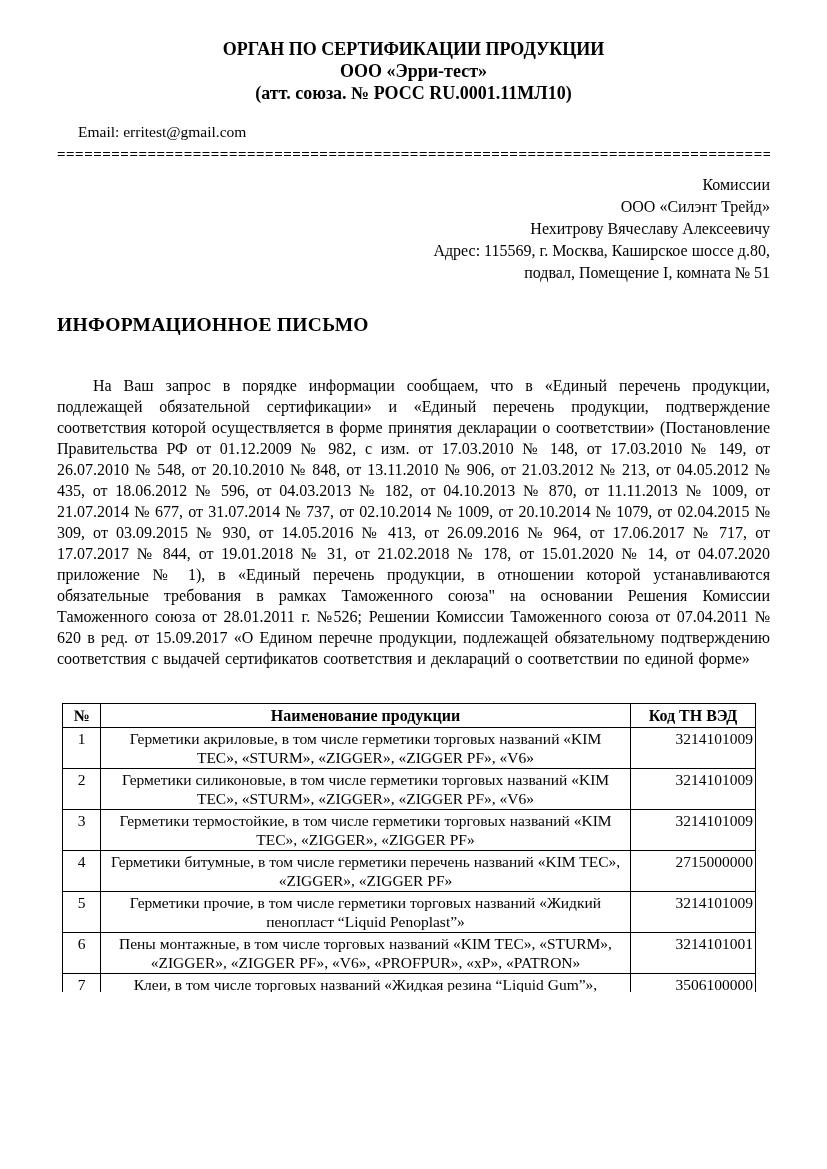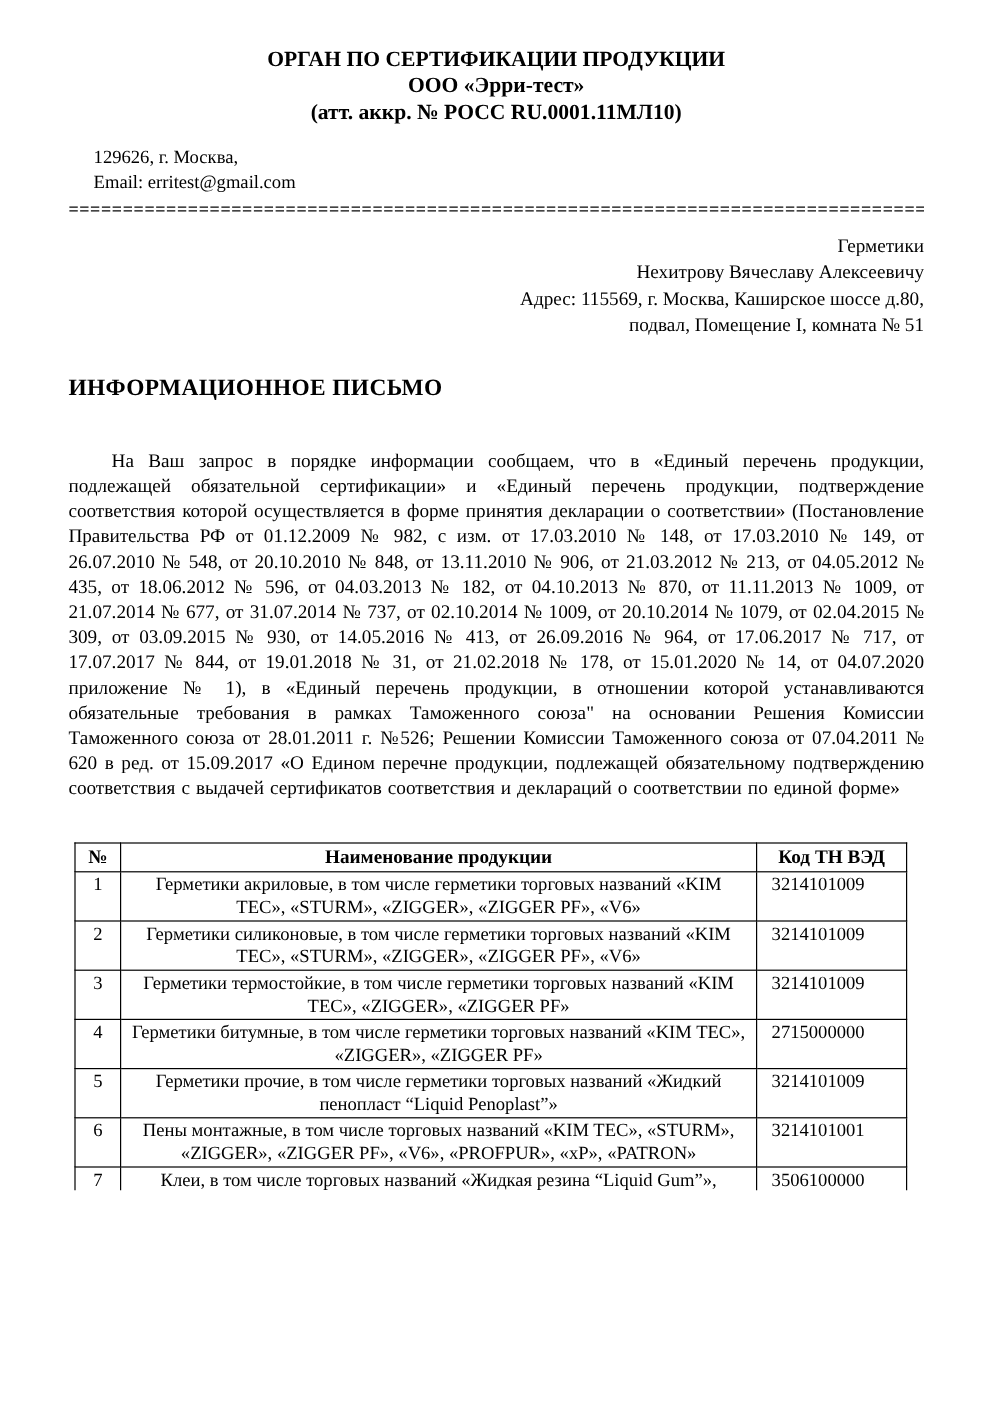--- a/index.html
+++ b/index.html
@@ -27,43 +27,43 @@
     margin-top:34px; margin-left:5px; border-collapse:collapse;
     width:693px; table-layout:fixed; font-size:15.5px; line-height:19px;
   }
   table.products td, table.products th { border:1px solid #000; vertical-align:top; }
   th.col-num  { width:38px; }
   th.col-name { width:530px; }
   th.col-code { width:125px; }
   table.products th { font-weight:bold; text-align:center; padding:2px 2px; font-size:16px; }
   td.cell-num  { text-align:center; padding:1px 2px; }
   td.cell-name { text-align:center; padding:1px 8px; }
-  td.cell-code { text-align:left; padding:1px 12px; }
+  td.cell-code { text-align:right; padding:1px 2px; }
 </style>
 </head>
 <body>
 
 <div class="page">
 
   <div class="letterhead">
     <div>ОРГАН ПО СЕРТИФИКАЦИИ ПРОДУКЦИИ</div>
     <div>ООО «Эрри-тест»</div>
-    <div>(атт. аккр. № РОСС RU.0001.11МЛ10)</div>
+    <div>(атт. союза. № РОСС RU.0001.11МЛ10)</div>
   </div>
 
   <div class="sender">
-    <div>129626, г. Москва,</div>
     <div>Email: erritest@gmail.com</div>
   </div>
 
   <div class="separator">====================================================================================================</div>
 
 
   <div class="recipient">
-    <div>Герметики</div>
+    <div>Комиссии</div>
+    <div>ООО «Силэнт Трейд»</div>
     <div>Нехитрову Вячеславу Алексеевичу</div>
     <div>Адрес: 115569, г. Москва, Каширское шоссе д.80,</div>
     <div>подвал, Помещение I, комната № 51</div>
   </div>
 
   <div class="doc-title">ИНФОРМАЦИОННОЕ ПИСЬМО</div>
 
   <div class="body-text">На Ваш запрос в порядке информации сообщаем, что в «Единый перечень продукции, подлежащей обязательной сертификации» и «Единый перечень продукции, подтверждение соответствия которой осуществляется в форме принятия декларации о соответствии» (Постановление Правительства РФ от 01.12.2009 № 982, с изм. от 17.03.2010 № 148, от 17.03.2010 № 149, от 26.07.2010 № 548, от 20.10.2010 № 848, от 13.11.2010 № 906, от 21.03.2012 № 213, от 04.05.2012 № 435, от 18.06.2012 № 596, от 04.03.2013 № 182, от 04.10.2013 № 870, от 11.11.2013 № 1009, от 21.07.2014 № 677, от 31.07.2014 № 737, от 02.10.2014 № 1009, от 20.10.2014 № 1079, от 02.04.2015 № 309, от 03.09.2015 № 930, от 14.05.2016 № 413, от 26.09.2016 № 964, от 17.06.2017 № 717, от 17.07.2017 № 844, от 19.01.2018 № 31, от 21.02.2018 № 178, от 15.01.2020 № 14,  от 04.07.2020 приложение № 1), в «Единый перечень продукции, в отношении которой устанавливаются обязательные требования в рамках Таможенного союза" на основании Решения Комиссии Таможенного союза от 28.01.2011 г. №526; Решении Комиссии Таможенного союза от 07.04.2011 № 620 в ред. от 15.09.2017 «О Едином перечне продукции, подлежащей обязательному подтверждению соответствия с выдачей сертификатов соответствия и деклараций о соответствии по единой форме»</div>
 
 
@@ -86,21 +86,21 @@
         <td class="cell-name">Герметики силиконовые, в том числе герметики торговых названий «KIM TEC», «STURM», «ZIGGER», «ZIGGER PF», «V6»</td>
         <td class="cell-code">3214101009</td>
       </tr>
       <tr>
         <td class="cell-num">3</td>
         <td class="cell-name">Герметики термостойкие, в том числе герметики торговых названий «KIM TEC», «ZIGGER», «ZIGGER PF»</td>
         <td class="cell-code">3214101009</td>
       </tr>
       <tr>
         <td class="cell-num">4</td>
-        <td class="cell-name">Герметики битумные, в том числе герметики торговых названий «KIM TEC», «ZIGGER», «ZIGGER PF»</td>
+        <td class="cell-name">Герметики битумные, в том числе герметики перечень названий «KIM TEC», «ZIGGER», «ZIGGER PF»</td>
         <td class="cell-code">2715000000</td>
       </tr>
       <tr>
         <td class="cell-num">5</td>
         <td class="cell-name">Герметики прочие, в том числе герметики торговых названий «Жидкий пенопласт “Liquid Penoplast”»</td>
         <td class="cell-code">3214101009</td>
       </tr>
       <tr>
         <td class="cell-num">6</td>
         <td class="cell-name">Пены монтажные, в том числе торговых названий «KIM TEC», «STURM», «ZIGGER», «ZIGGER PF», «V6», «PROFPUR», «xP», «PATRON»</td>

